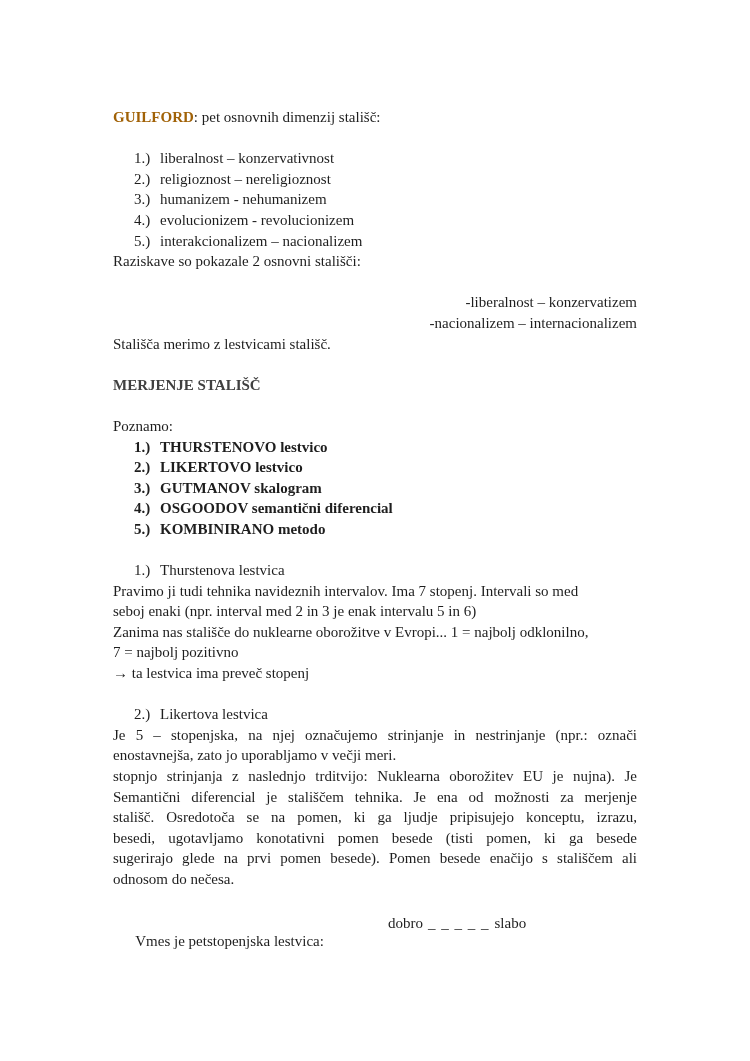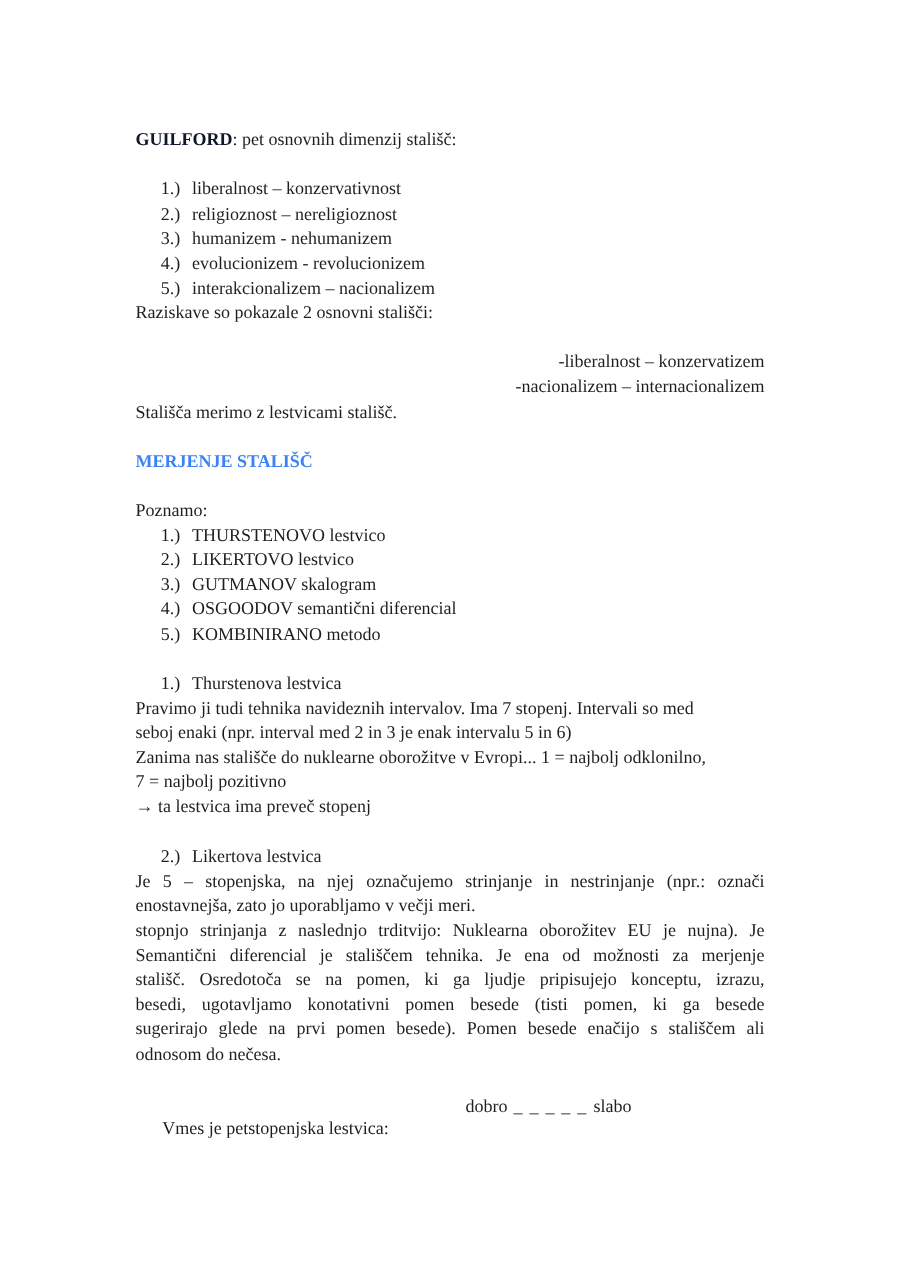--- a/index.html
+++ b/index.html
@@ -16,25 +16,25 @@
     position: absolute;
     left: 113px;
     top: 107px;
     width: 524px;
     font-size: 15px;
   }
   .line { line-height: 20.6px; height: 20.6px; white-space: pre; }
   .blank { height: 20.6px; }
   .wrapline { line-height: 20.6px; height: 20.6px; }
   .j { text-align: justify; text-align-last: justify; white-space: normal; }
-  .t-blue { color: #0f172a; font-weight: bold; }
-  .h2 { color: #3b82f6; font-weight: bold; }
+  .t-blue { color: #a16207; font-weight: bold; }
+  .h2 { color: #404040; font-weight: bold; }
   .item { padding-left: 21px; }
   .item .num { display: inline-block; width: 26px; }
-  .bold-item { font-weight: normal; }
+  .bold-item { font-weight: bold; }
   .dash-item { padding-left: 23px; text-align: right; }
   .dash-item .dash-b { display: inline-block; width: 24px; }
   .osgood-head { padding-left: 5px; }
   .osgood-head .num { display: inline-block; width: 32px; }
   .footer-line { position: relative; }
   .footer-scale { position: absolute; left: 275px; top: 3px; }
   .footer-scale .marks { margin: 0 5px; letter-spacing: 1px; }
 </style>
 </head>
 <body>

